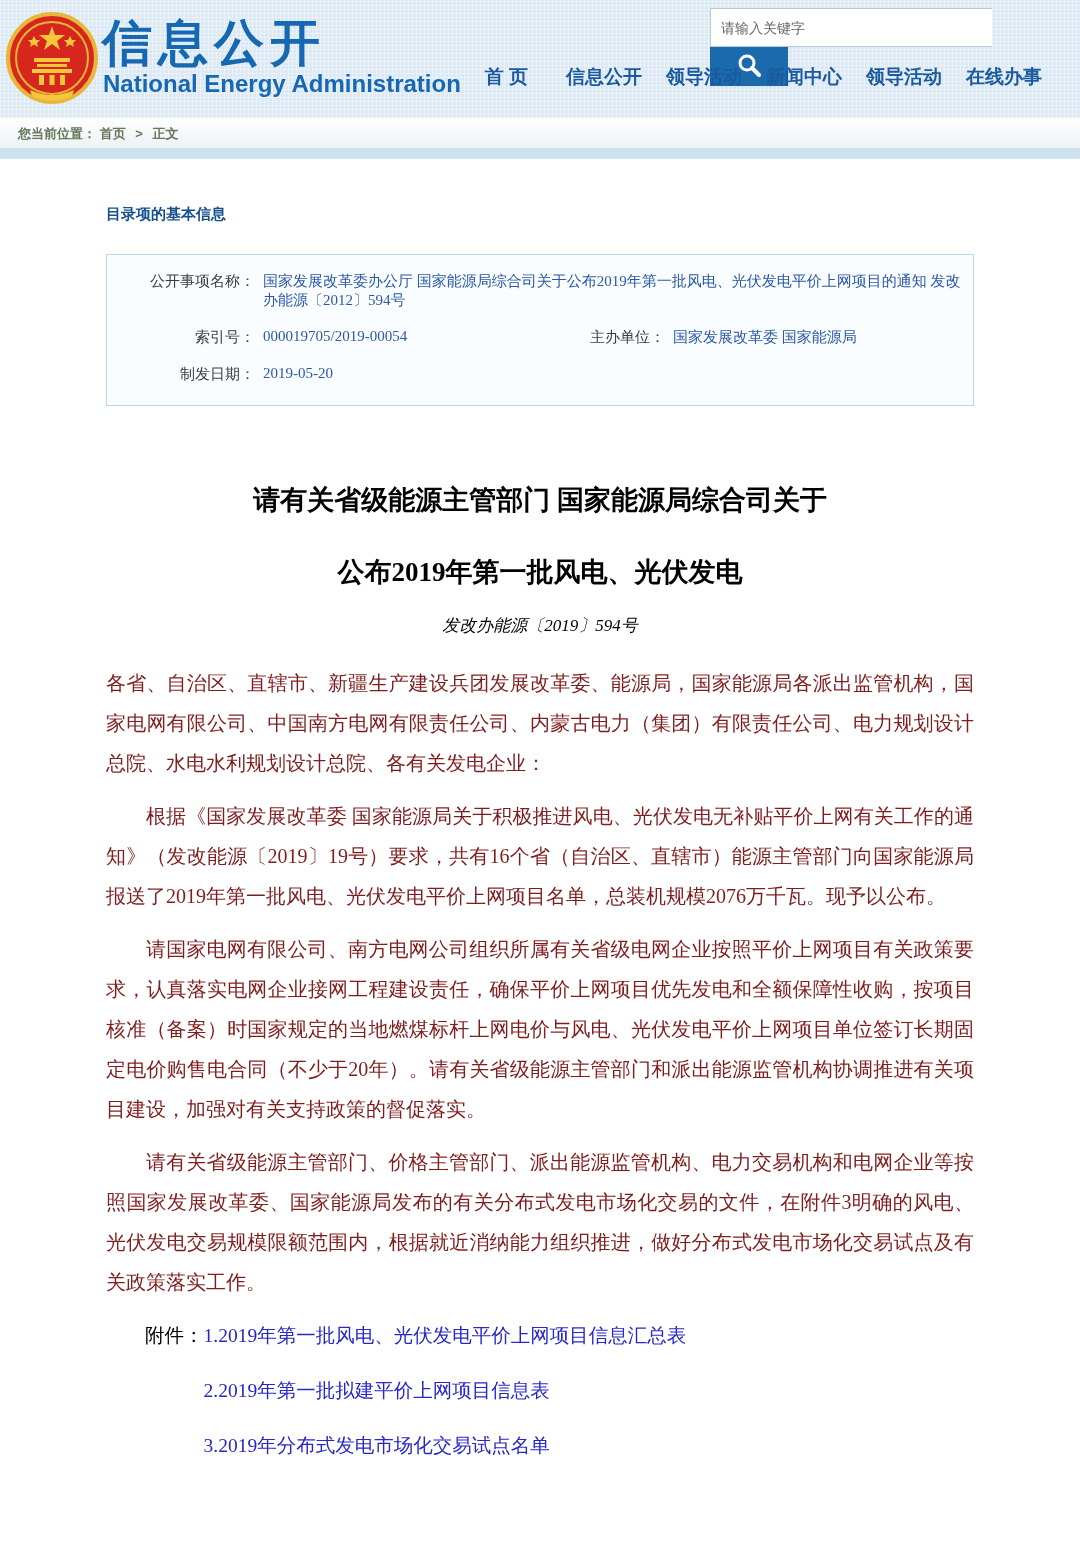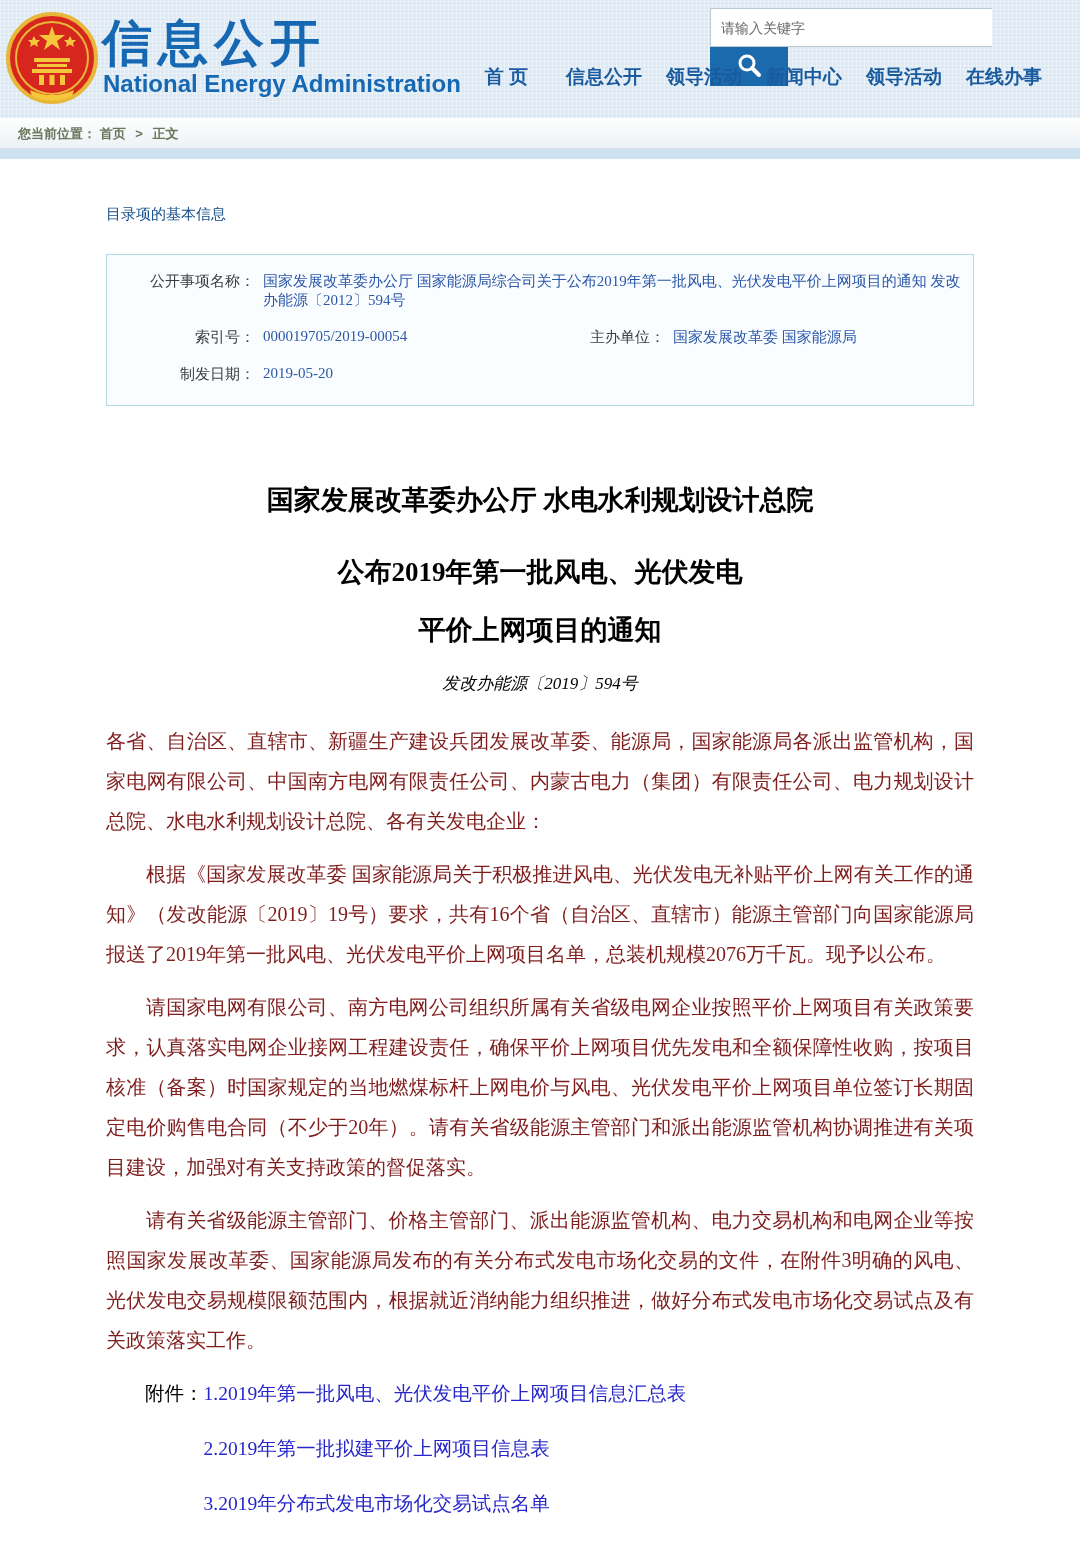--- a/index.html
+++ b/index.html
@@ -49,21 +49,21 @@
     background:linear-gradient(#fefefe, #edf2f6);
     border-bottom:1px solid #d8dee3;
     font-size:13px; color:#68765a;font-weight:bold;
   }
   .breadcrumb a { color:#68765a; text-decoration:none; cursor:pointer; }
   .crumb-sep { margin:0 6px; }
   .band { height:10px; background:#cde2f0; }
 
   
   .content { padding:0 106px; }
-  .section-heading { margin-top:46px; font-size:15px; font-weight:normal; color:#164f8c; }
+  .section-heading { margin-top:46px; font-size:15px; font-weight:bold; color:#164f8c; }
 
   .info-box {
     margin-top:30px; border:1px solid #b5d7e6; background:#f9fdff;
     padding:8px 0 12px; font-family:"Liberation Serif", serif;
   }
   .info-box table { width:100%; border-collapse:collapse; font-size:15px; }
   .info-box td { padding:9px 4px; vertical-align:top; }
   td.ib-label { width:152px; text-align:right; color:#3c3c3c; white-space:nowrap; }
   td.ib-label2 { width:110px; text-align:right; color:#3c3c3c; white-space:nowrap; }
   td.ib-value { color:#2b57a8; }
@@ -167,23 +167,22 @@
         <td class="ib-value">国家发展改革委 国家能源局</td>
       </tr>
       <tr>
         <td class="ib-label">制发日期：</td>
         <td class="ib-value" colspan="3">2019-05-20</td>
       </tr>
     </tbody>
       </table>
   </div>
 
-  <div class="doc-title doc-title-1">国家发展改革委办公厅 水电水利规划设计总院</div>
+  <div class="doc-title doc-title-1">请有关省级能源主管部门 国家能源局综合司关于</div>
   <div class="doc-title doc-title-2">公布2019年第一批风电、光伏发电</div>
-  <div class="doc-title doc-title-3">平价上网项目的通知</div>
   <div class="doc-number">发改办能源〔2019〕594号</div>
 
   <div class="body-text">
     <p>各省、自治区、直辖市、新疆生产建设兵团发展改革委、能源局，国家能源局各派出监管机构，国家电网有限公司、中国南方电网有限责任公司、内蒙古电力（集团）有限责任公司、电力规划设计总院、水电水利规划设计总院、各有关发电企业：</p>
     <p class="indent">根据《国家发展改革委 国家能源局关于积极推进风电、光伏发电无补贴平价上网有关工作的通知》（发改能源〔2019〕19号）要求，共有16个省（自治区、直辖市）能源主管部门向国家能源局报送了2019年第一批风电、光伏发电平价上网项目名单，总装机规模2076万千瓦。现予以公布。</p>
     <p class="indent">请国家电网有限公司、南方电网公司组织所属有关省级电网企业按照平价上网项目有关政策要求，认真落实电网企业接网工程建设责任，确保平价上网项目优先发电和全额保障性收购，按项目核准（备案）时国家规定的当地燃煤标杆上网电价与风电、光伏发电平价上网项目单位签订长期固定电价购售电合同（不少于20年）。请有关省级能源主管部门和派出能源监管机构协调推进有关项目建设，加强对有关支持政策的督促落实。</p>
     <p class="indent">请有关省级能源主管部门、价格主管部门、派出能源监管机构、电力交易机构和电网企业等按照国家发展改革委、国家能源局发布的有关分布式发电市场化交易的文件，在附件3明确的风电、光伏发电交易规模限额范围内，根据就近消纳能力组织推进，做好分布式发电市场化交易试点及有关政策落实工作。</p>
   </div>
 
   <div class="attachments">

